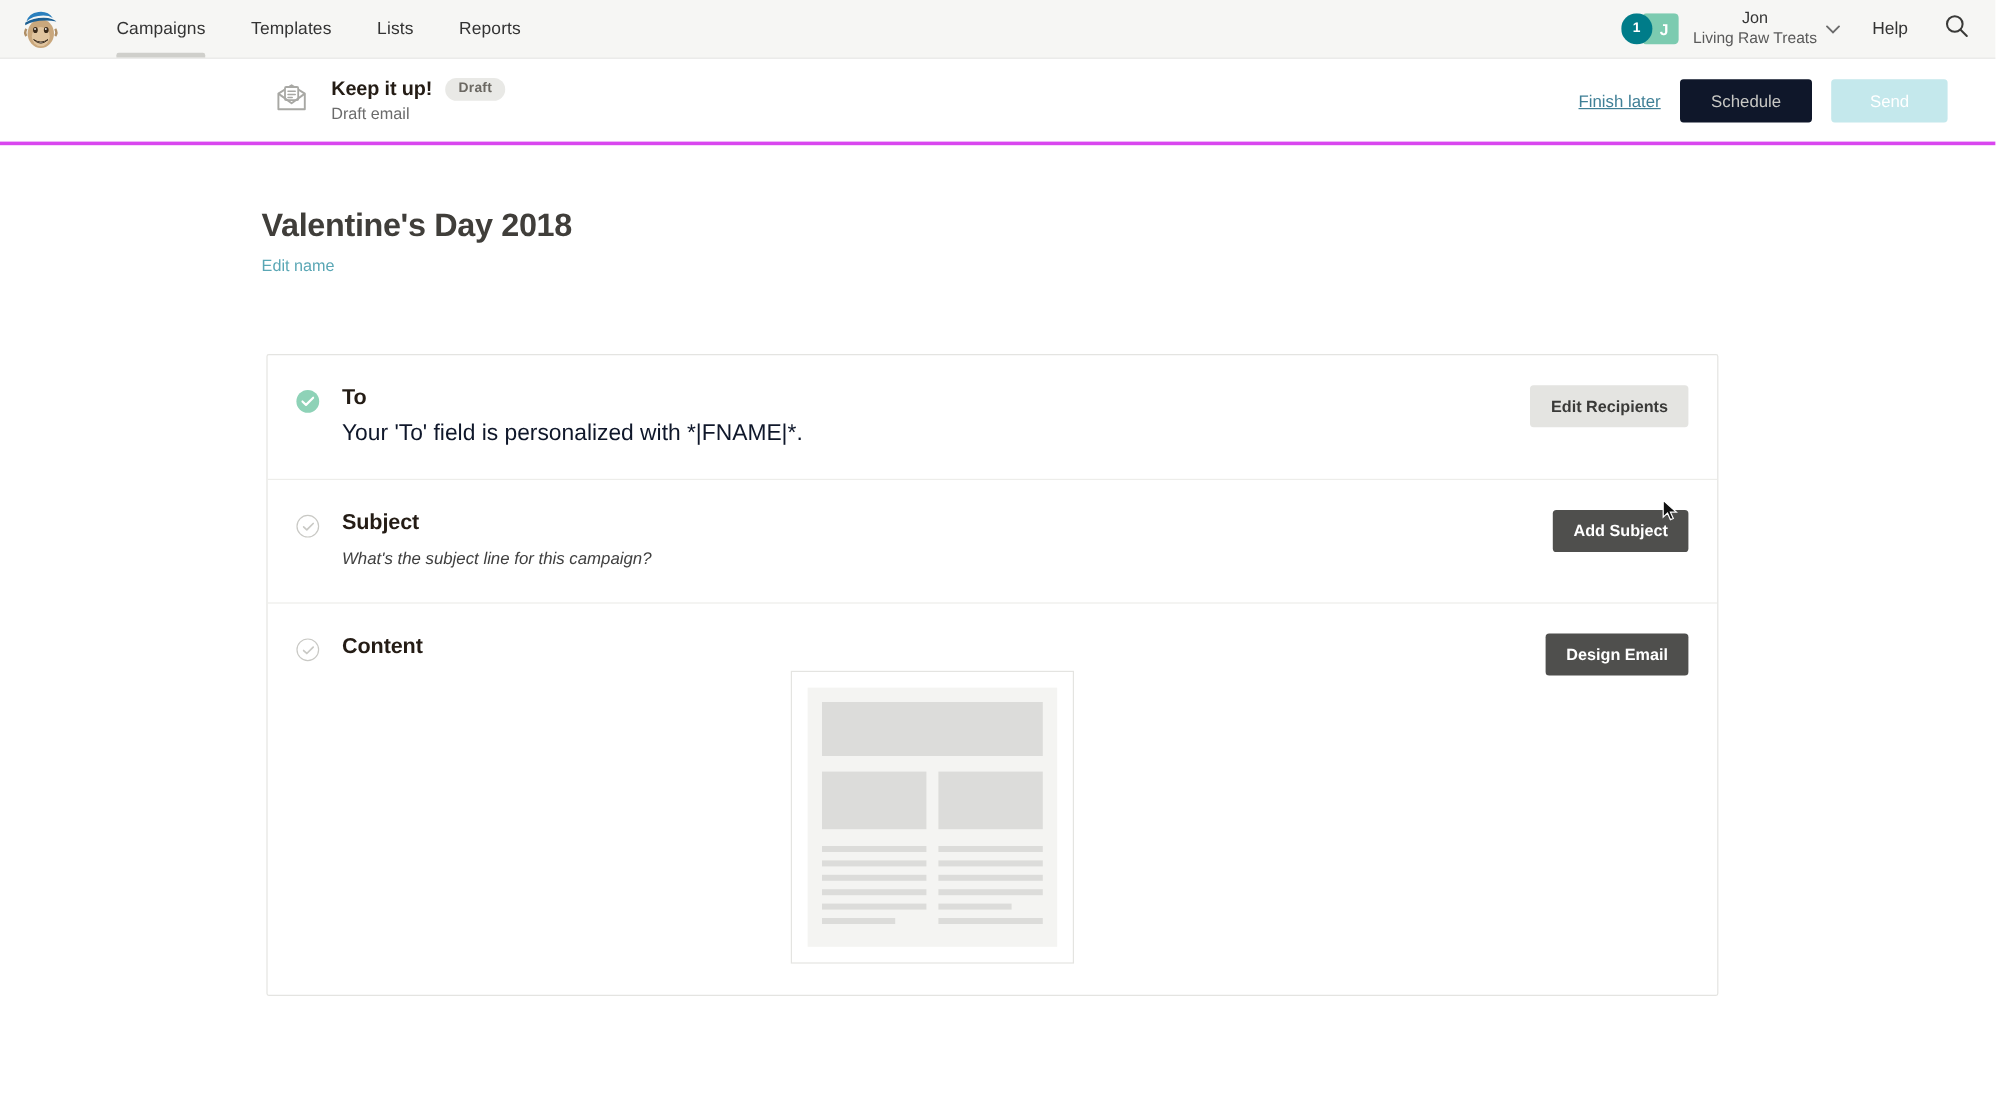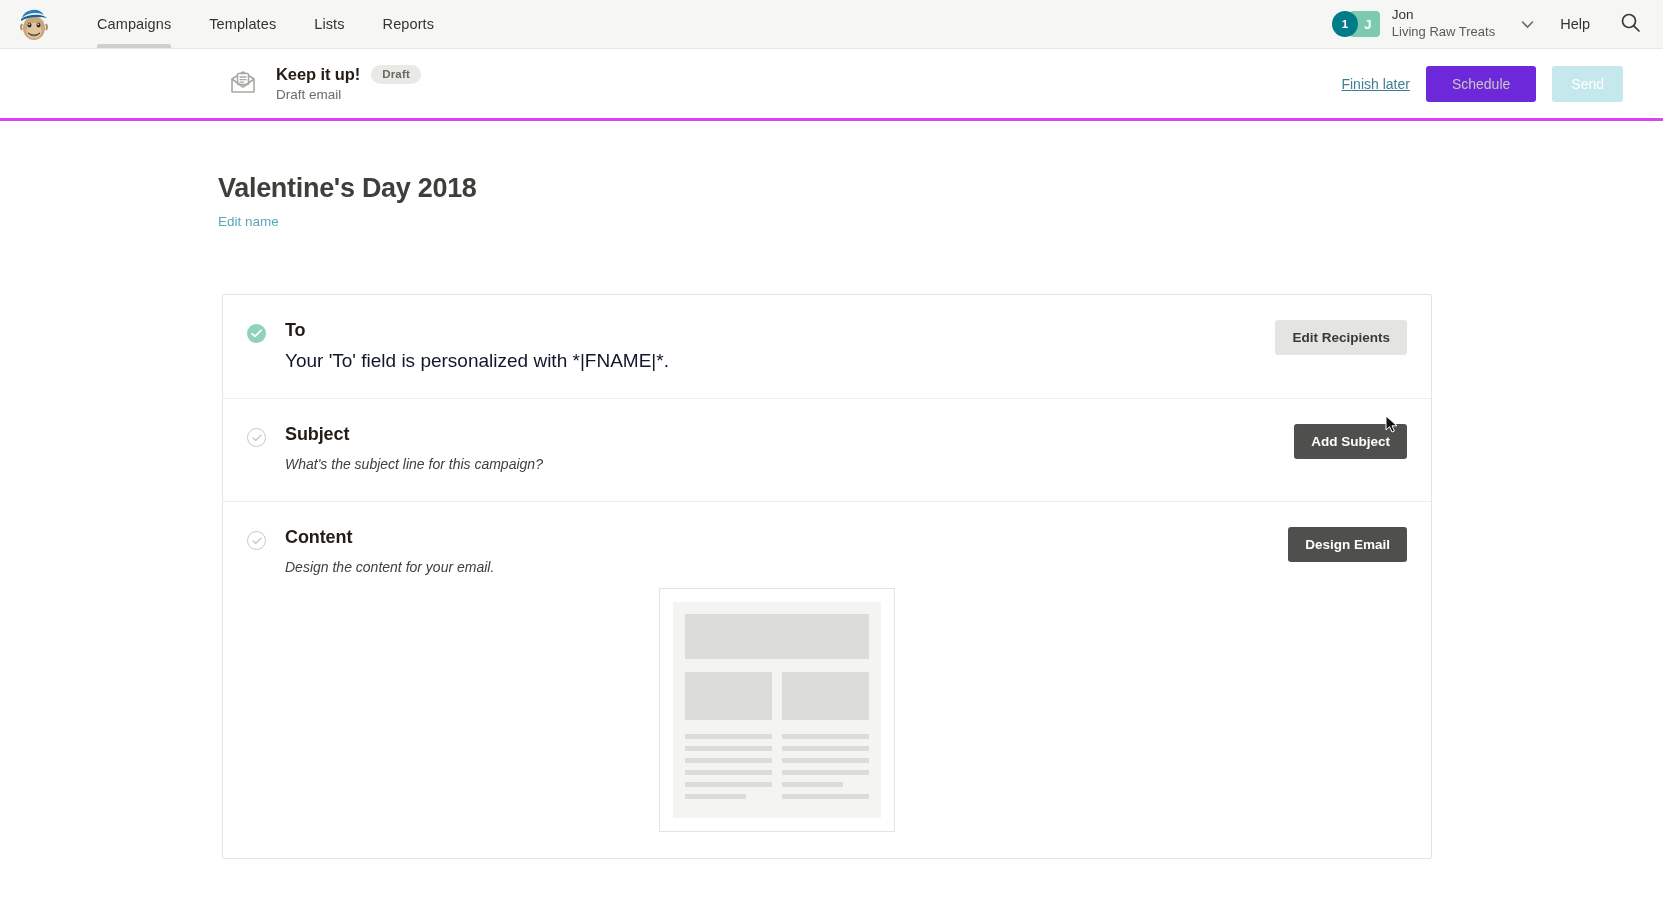--- a/index.html
+++ b/index.html
@@ -88,21 +88,22 @@
     color: #ffffff;
     font-size: 13px;
     font-weight: bold;
     display:flex; align-items:center; justify-content:center;
     margin-left: -8px;
     border-radius: 3px;
     padding-left: 6px;
   }
   .acct-text {
     line-height: 1.25;
-    margin-right: 26px;
+    margin-right: 7px;
+    text-align: center;
   }
   .acct-name { font-size: 13.5px; color: #333; }
   .acct-org  { font-size: 13px; color: #5a5a5a; }
   .chevron {
     color: #6b6b6b;
     font-size: 13px;
     margin-right: 26px;
     cursor: pointer;
     line-height: 1;
   }
@@ -161,36 +162,36 @@
     gap: 16px;
     padding-right: 16px;
   }
   .finish-later {
     font-size: 14px;
     color: #3f7f96;
     text-decoration: underline;
     cursor: pointer;
   }
   .btn-schedule {
-    background: #6d28d9;
+    background: #0f172a;
     color: #c8c8c4;
     border: none;
     border-radius: 3px;
     font-size: 14px;
     padding: 10px 26px;
     font-family: inherit;
     cursor: default;
   }
   .btn-send {
     background: #c4e8ec;
     color: #ffffff;
     border: none;
     border-radius: 3px;
     font-size: 14px;
-    padding: 10px 19px;
+    padding: 10px 32px;
     font-family: inherit;
     cursor: default;
   }
 
   
   .page {
     padding: 0 0 0 0;
   }
   .page-head { padding: 52px 0 0 218px; }
   .page-title {
@@ -463,21 +464,20 @@
     </div>
 
     <div class="row">
       <div class="check todo">
         <svg width="10" height="8" viewBox="0 0 11 9">
             <path d="M1 4.6 L4 7.4 L10 1.4" stroke="#c9c9c5" stroke-width="1.6" fill="none" stroke-linecap="round" stroke-linejoin="round"></path>
           </svg>
       </div>
       <div class="row-body">
         <div class="row-title">Content</div>
-        <div class="row-desc-italic">Design the content for your email.</div>
 
         <div class="preview-wrap">
           <div class="preview">
             <div class="preview-inner">
               <div class="pv-block pv-hero"></div>
               <div class="pv-cols">
                 <div class="pv-block pv-col"></div>
                 <div class="pv-block pv-col"></div>
               </div>
               <div class="pv-lines">

